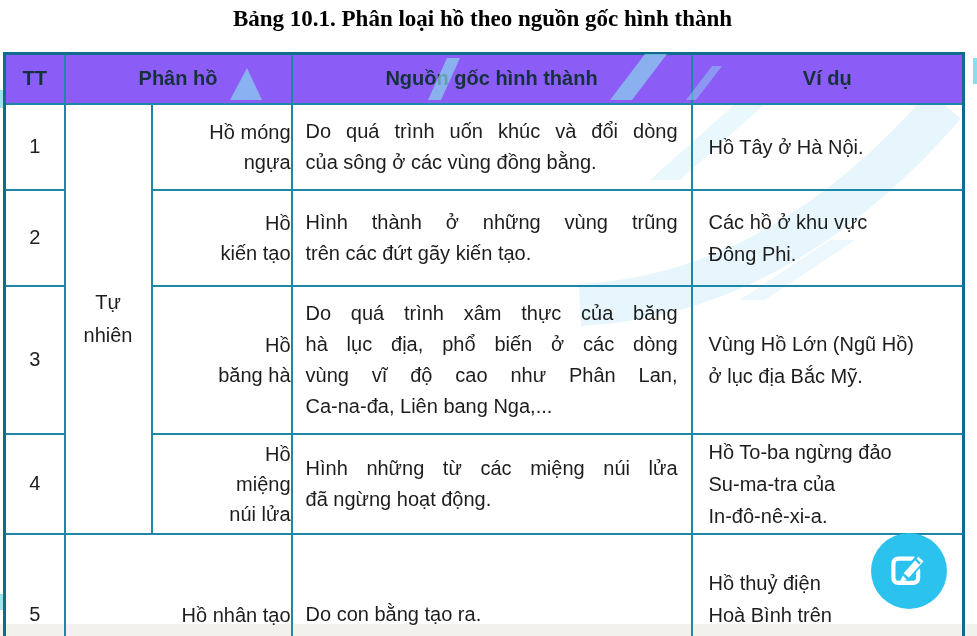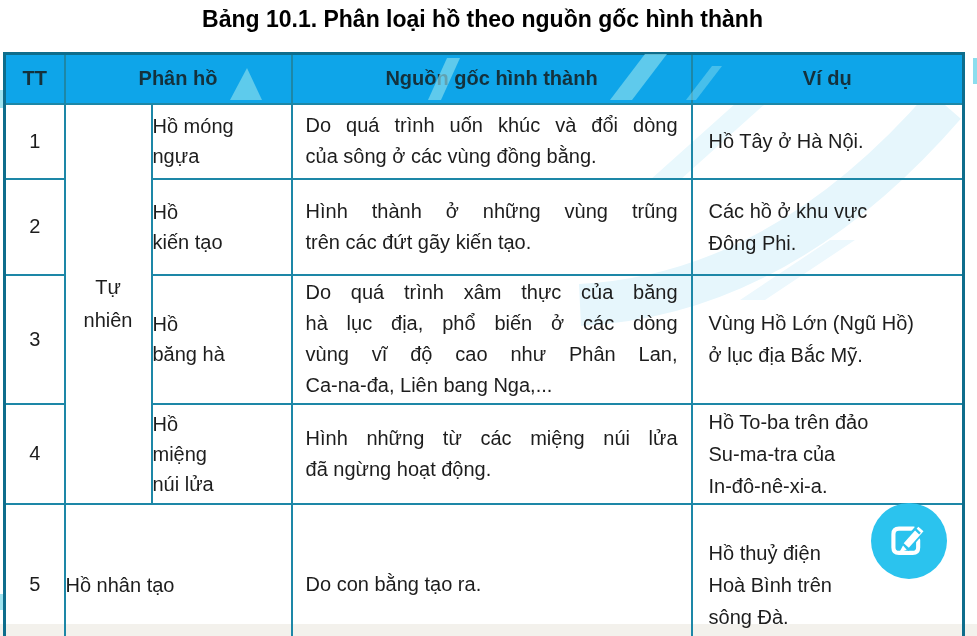--- a/index.html
+++ b/index.html
@@ -9,40 +9,40 @@
     font-family:"Liberation Sans","DejaVu Sans",sans-serif;
     -webkit-font-smoothing:antialiased;
   }
   .bottom-strip {
     position:absolute; left:0; bottom:0; width:977px; height:12px;
     background:#f3f1ec; z-index:0;
   }
   .wm-bg { position:absolute; left:0; top:0; width:977px; height:636px; z-index:1; pointer-events:none; }
   .title {
     position:absolute; left:3px; top:6px; width:959px; text-align:center;
-    font-family:Liberation Sans, sans-serif;
+    font-family:Liberation Serif, serif;
     font-weight:bold; font-size:23px; color:#000; z-index:2;
   }
   table.lakes {
     position:absolute; left:3px; top:52px; width:959px;
     border-collapse:collapse; table-layout:fixed; z-index:2;
     border:3px solid #0e6d8c;
   }
   .lakes th, .lakes td { border:2px solid #1d87a7; vertical-align:middle; }
   .lakes thead th {
-    background:#0ea5e9; color:#14313c; font-weight:bold; font-size:20px;
+    background:#8b5cf6; color:#14313c; font-weight:bold; font-size:20px;
     text-align:center; height:50px;
   }
   .lakes td { font-size:20px; color:#1d1d1d; background:transparent; }
   tr.r1 { height:75px; } tr.r2 { height:96px; } tr.r3 { height:129px; }
   tr.r4 { height:100px; } tr.r5 { height:114px; }
   td.tt { text-align:center; }
-  td.type { text-align:left; white-space:pre-line; line-height:30px; }
+  td.type { text-align:right; white-space:pre-line; line-height:30px; }
   td.group { text-align:center; white-space:pre-line; line-height:33px;margin-top:33px; }
-  td.origin { padding:0 13px; line-height:31px; overflow:hidden; }
+  td.origin { padding:11px 13px; line-height:31px; overflow:hidden; }
   td.origin .tline { text-align:justify; text-align-last:justify; }
   td.origin .tline:last-child { text-align-last:left; }
   td.example {
     padding-left:16px; line-height:32px; white-space:pre-line;
     position:relative; text-align:left;
   }
   .edit-btn {
     position:absolute; top:-2px; right:15px; width:76px; height:76px;
     border:none; border-radius:50%; background:#2bc3ee; cursor:pointer;
     display:flex; align-items:center; justify-content:center; padding:0;
@@ -120,21 +120,21 @@
     </tr>
     <tr class="r4">
       <td class="tt">4</td>
       <td class="type">Hồ
 miệng
 núi lửa</td>
       <td class="origin">
           <div class="tline">Hình những từ các miệng núi lửa</div>
           <div class="tline">đã ngừng hoạt động.</div>
         </td>
-      <td class="example">Hồ To-ba trên đảo
+      <td class="example">Hồ To-ba ngừng đảo
 Su-ma-tra của
 In-đô-nê-xi-a.</td>
     </tr>
     <tr class="r5">
       <td class="tt">5</td>
       <td class="type" colspan="2">Hồ nhân tạo</td>
       <td class="origin">
           <div class="tline">Do con bằng tạo ra.</div>
         </td>
       <td class="example">

